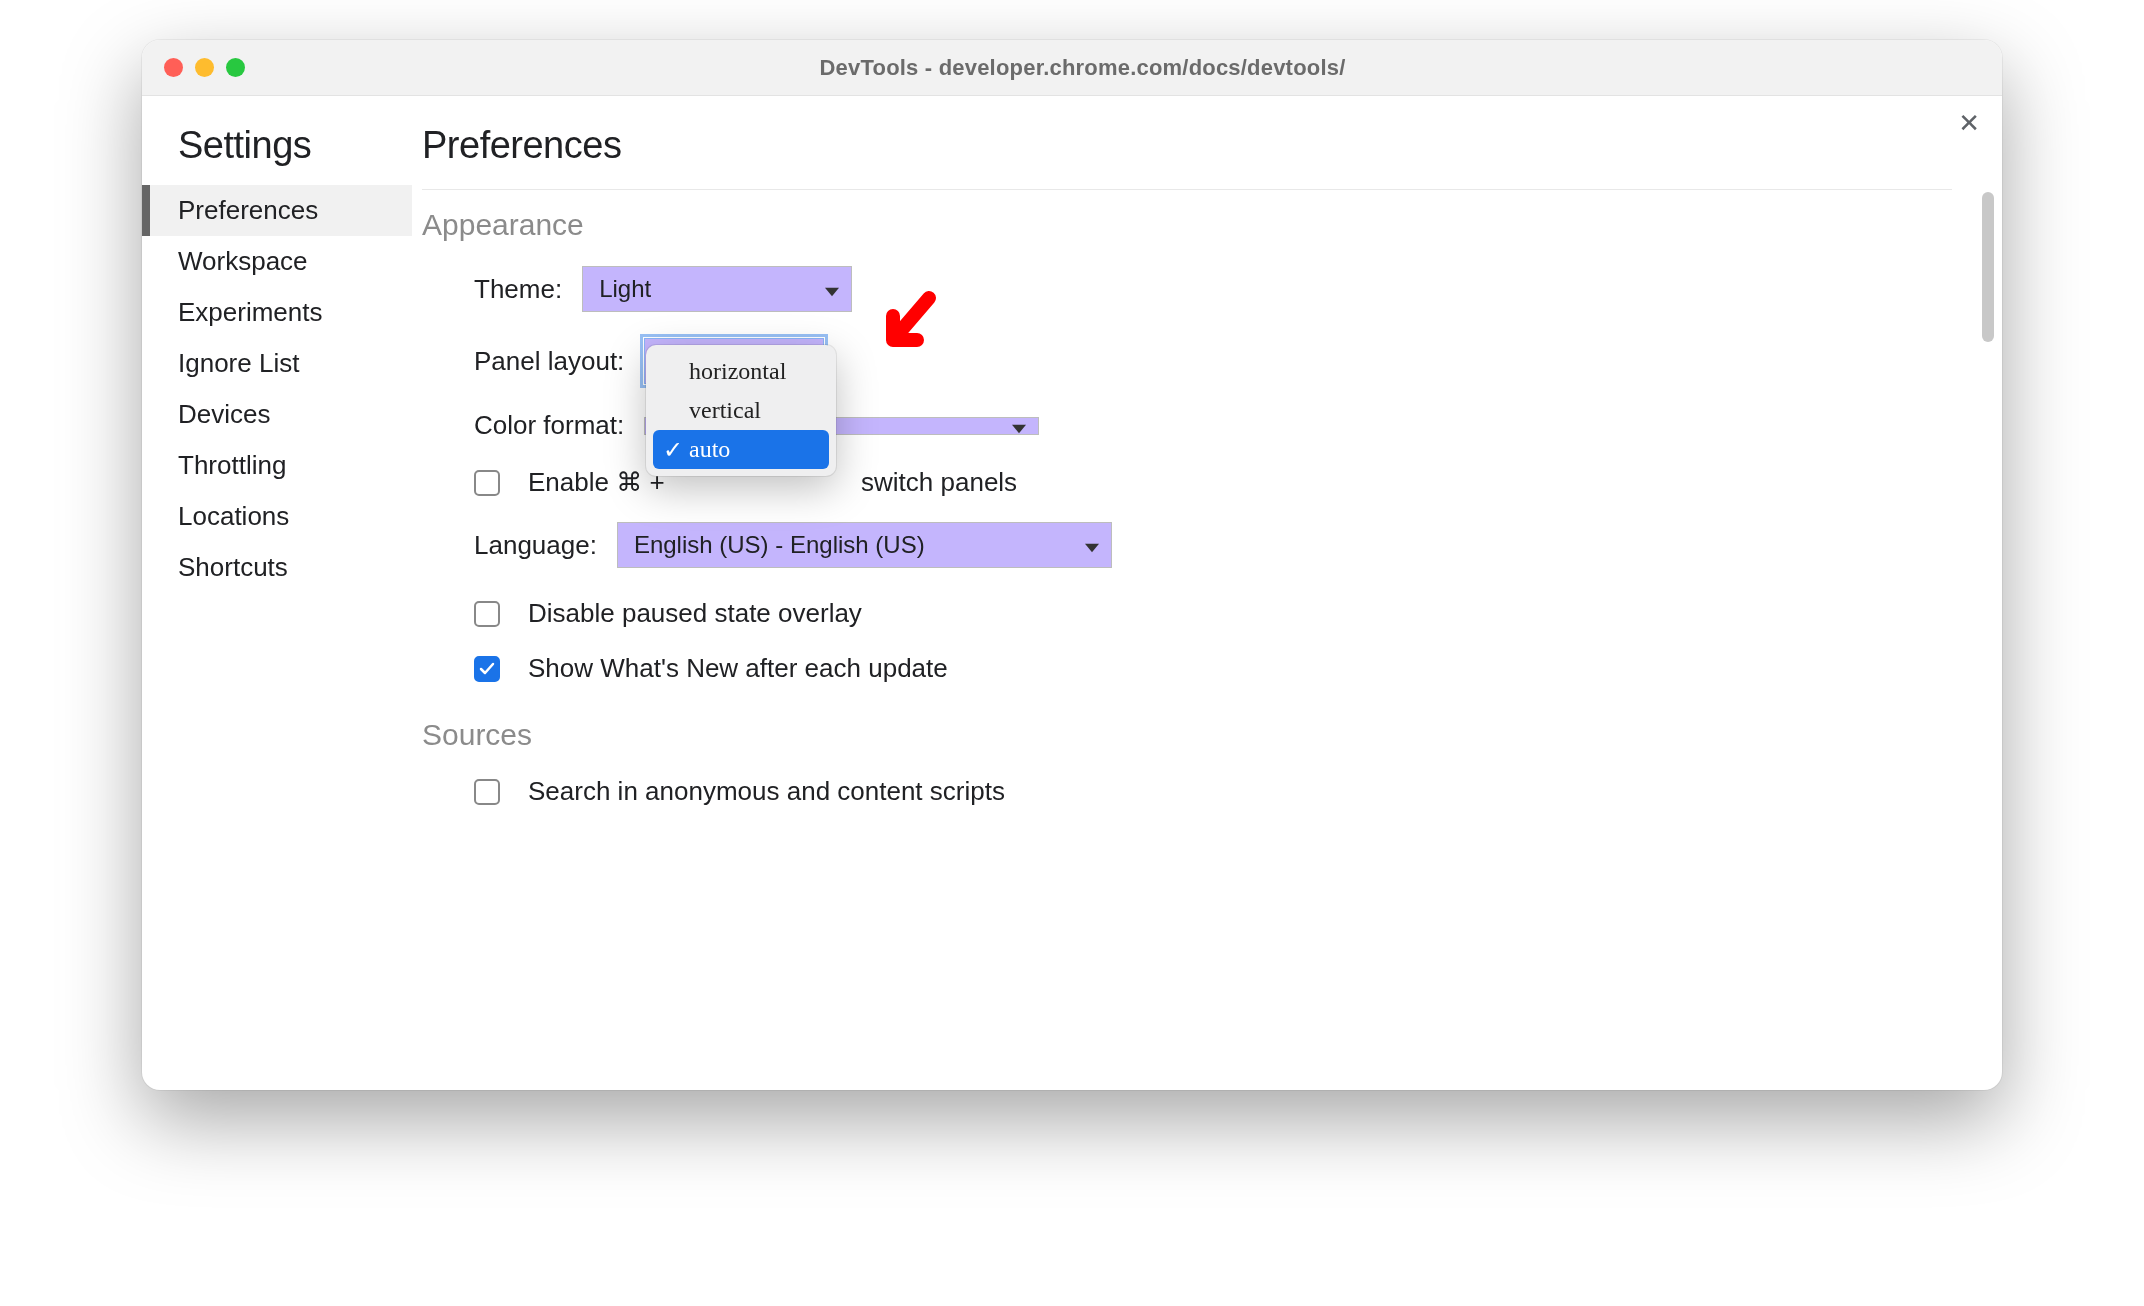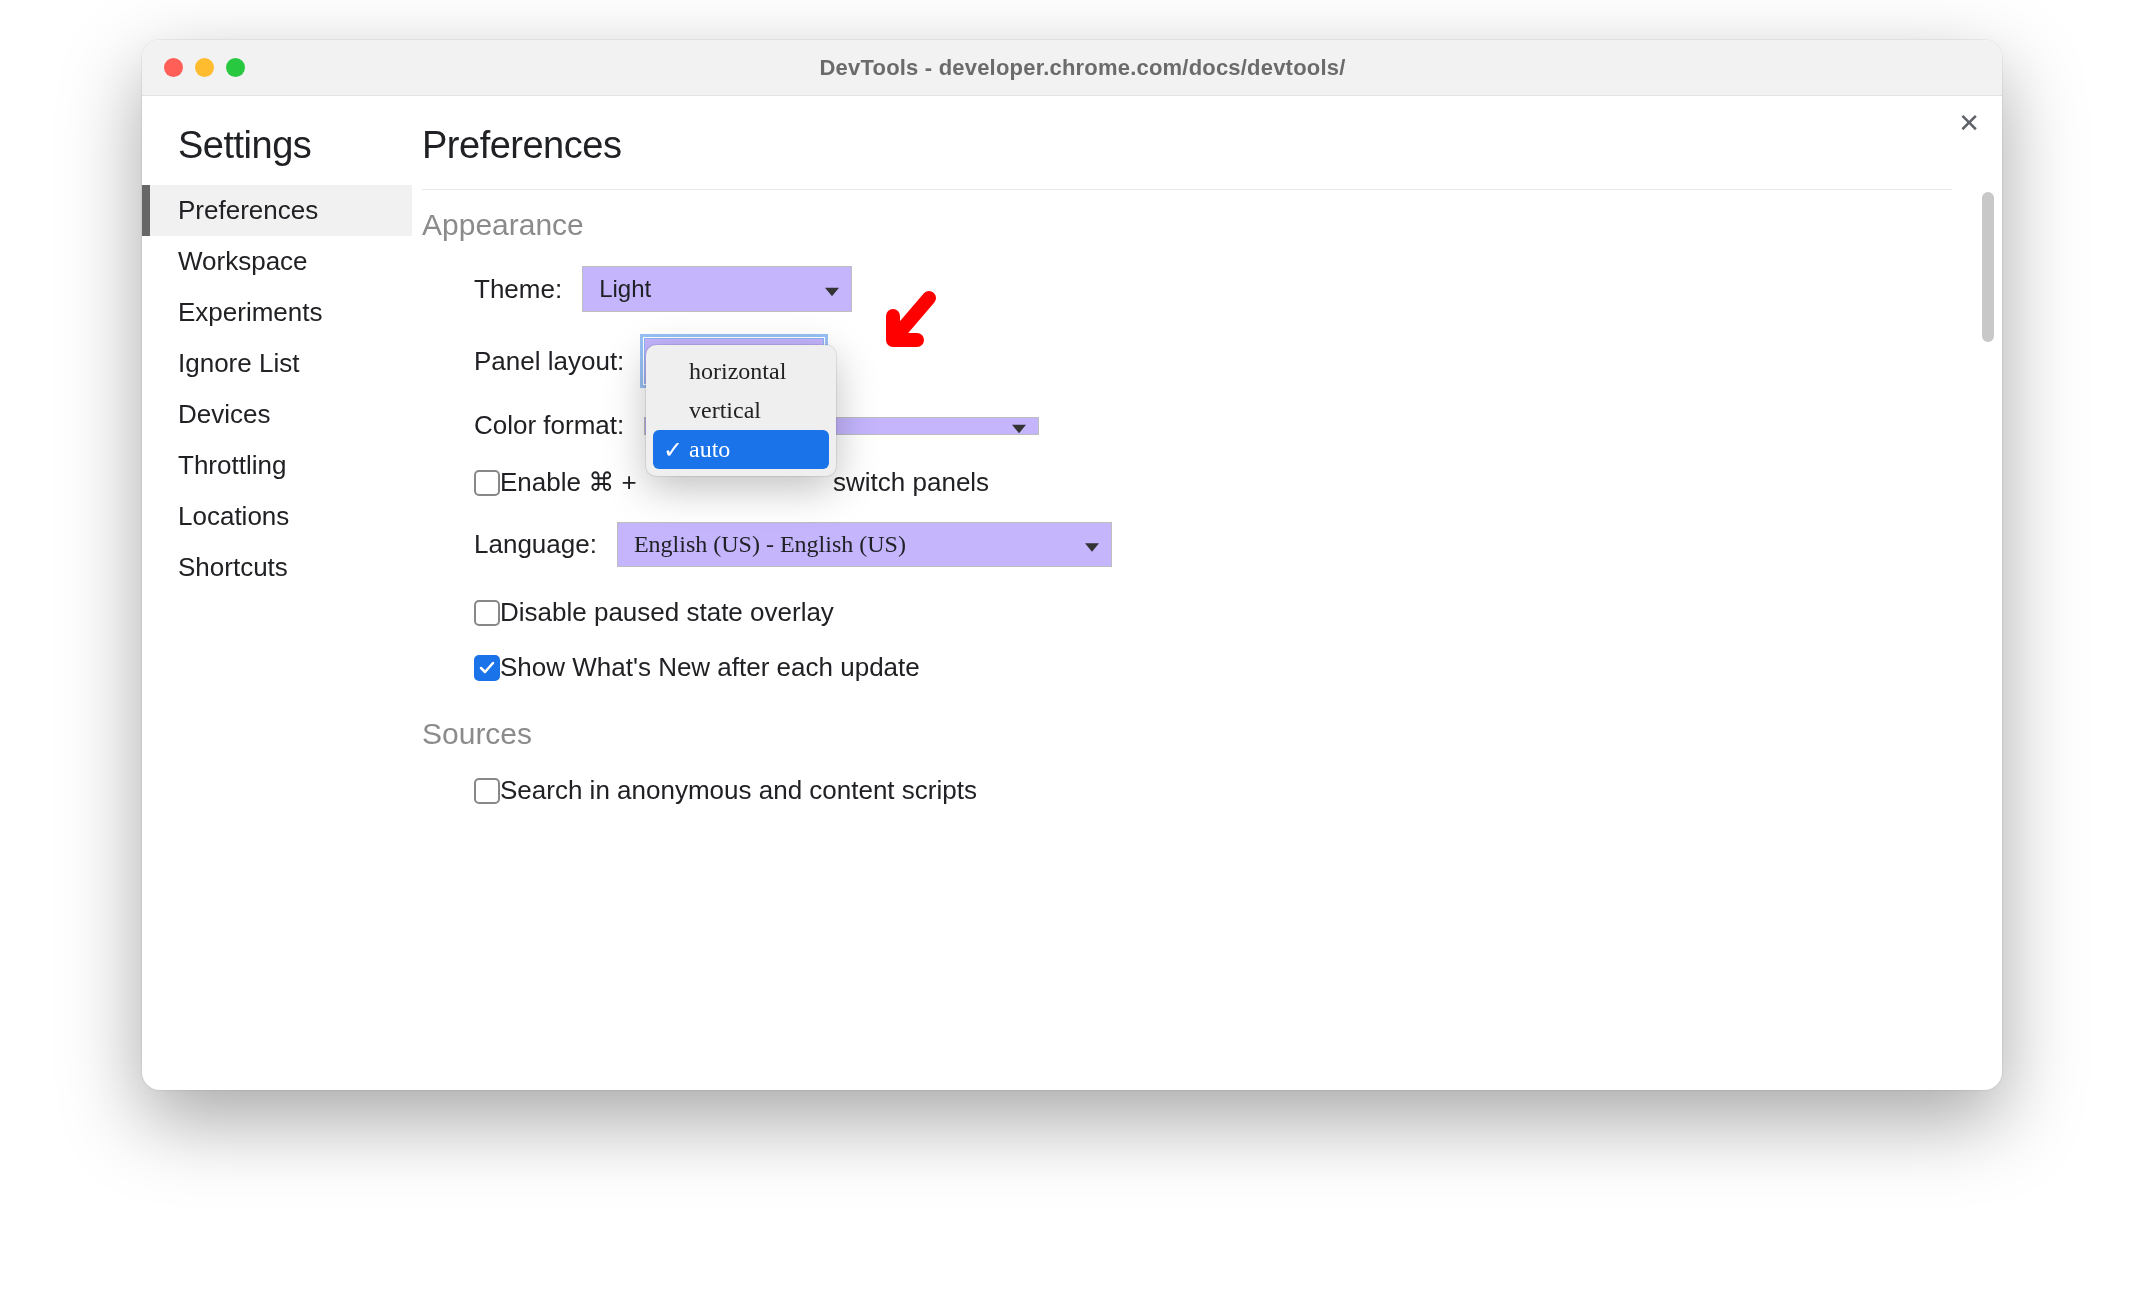--- a/index.html
+++ b/index.html
@@ -66,23 +66,23 @@
       color: #202124;
       padding: 8px 42px 8px 16px;
       cursor: pointer;
       display: inline-flex;
       align-items: center;
       min-width: 250px;
     }
     .select.focused { outline: 3px solid rgba(26,115,232,0.45); outline-offset: 1px; border-color: #8ab4f8; }
     .select .caret { position: absolute; right: 12px; top: 50%; transform: translateY(-50%); }
     .select.small { min-width: 180px; }
-    .select.wide { min-width: 495px; font-family: Liberation Serif, serif; }
+    .select.wide { min-width: 495px; }
     .select.vwide { min-width: 395px; }
-    .checkbox-row { display: flex; align-items: center; margin: 0 0 24px 52px; gap: 0; font-size: 26px; color: #202124; }
+    .checkbox-row { display: flex; align-items: center; margin: 0 0 24px 52px; gap: 28px; font-size: 26px; color: #202124; }
     .checkbox { width: 26px; height: 26px; border: 2px solid #888; border-radius: 5px; background: #fff; display: inline-flex; align-items: center; justify-content: center; cursor: pointer; flex-shrink: 0; }
     .checkbox.checked { background: #1a73e8; border-color: #1a73e8; }
     .checkbox.checked svg { display: block; }
     .checkbox svg { display: none; }
     .dropdown-popup {
       position: absolute;
       background: #efeff0;
       border-radius: 10px;
       box-shadow: 0 12px 40px rgba(0,0,0,0.25), 0 0 0 1px rgba(0,0,0,0.08);
       padding: 7px;

